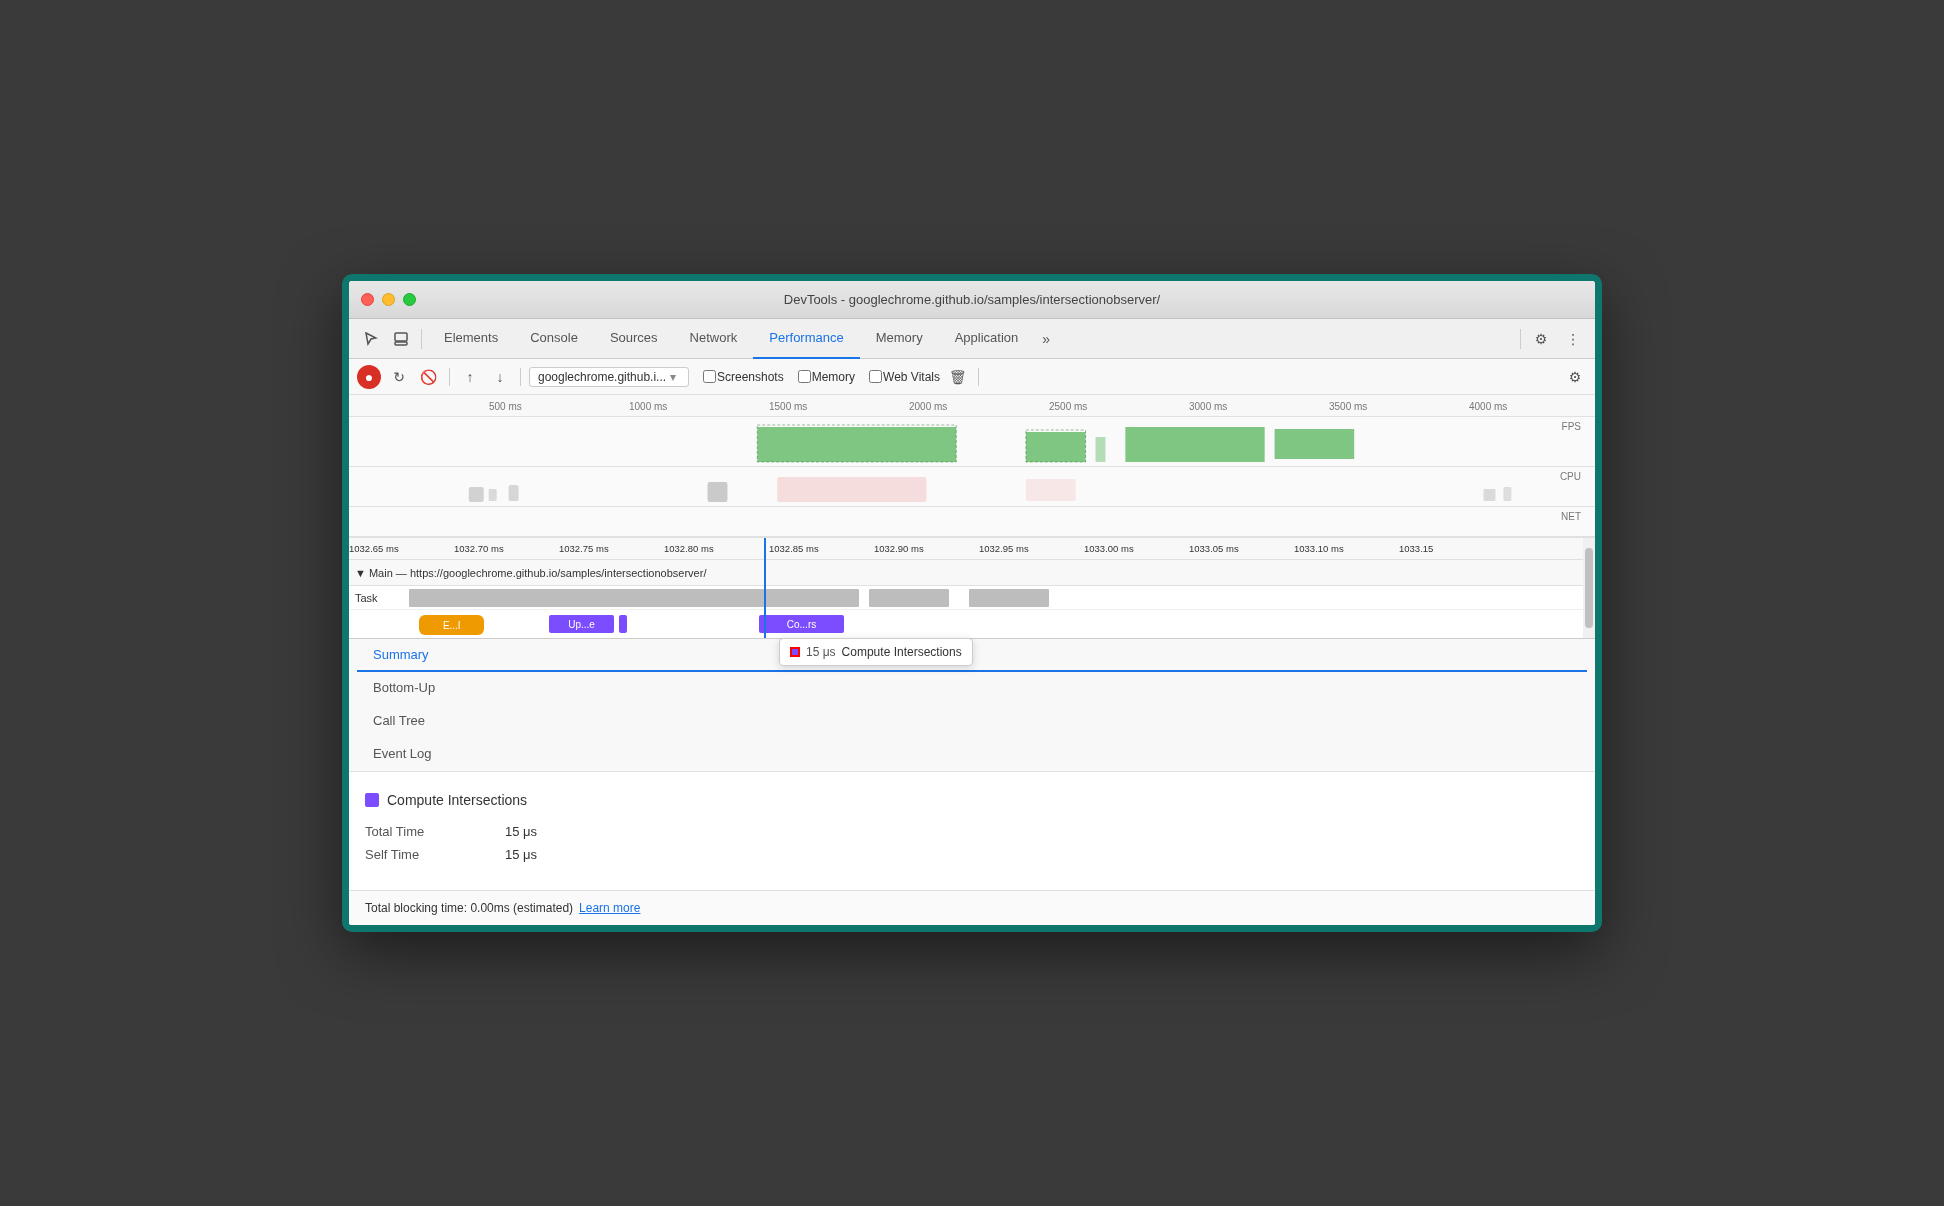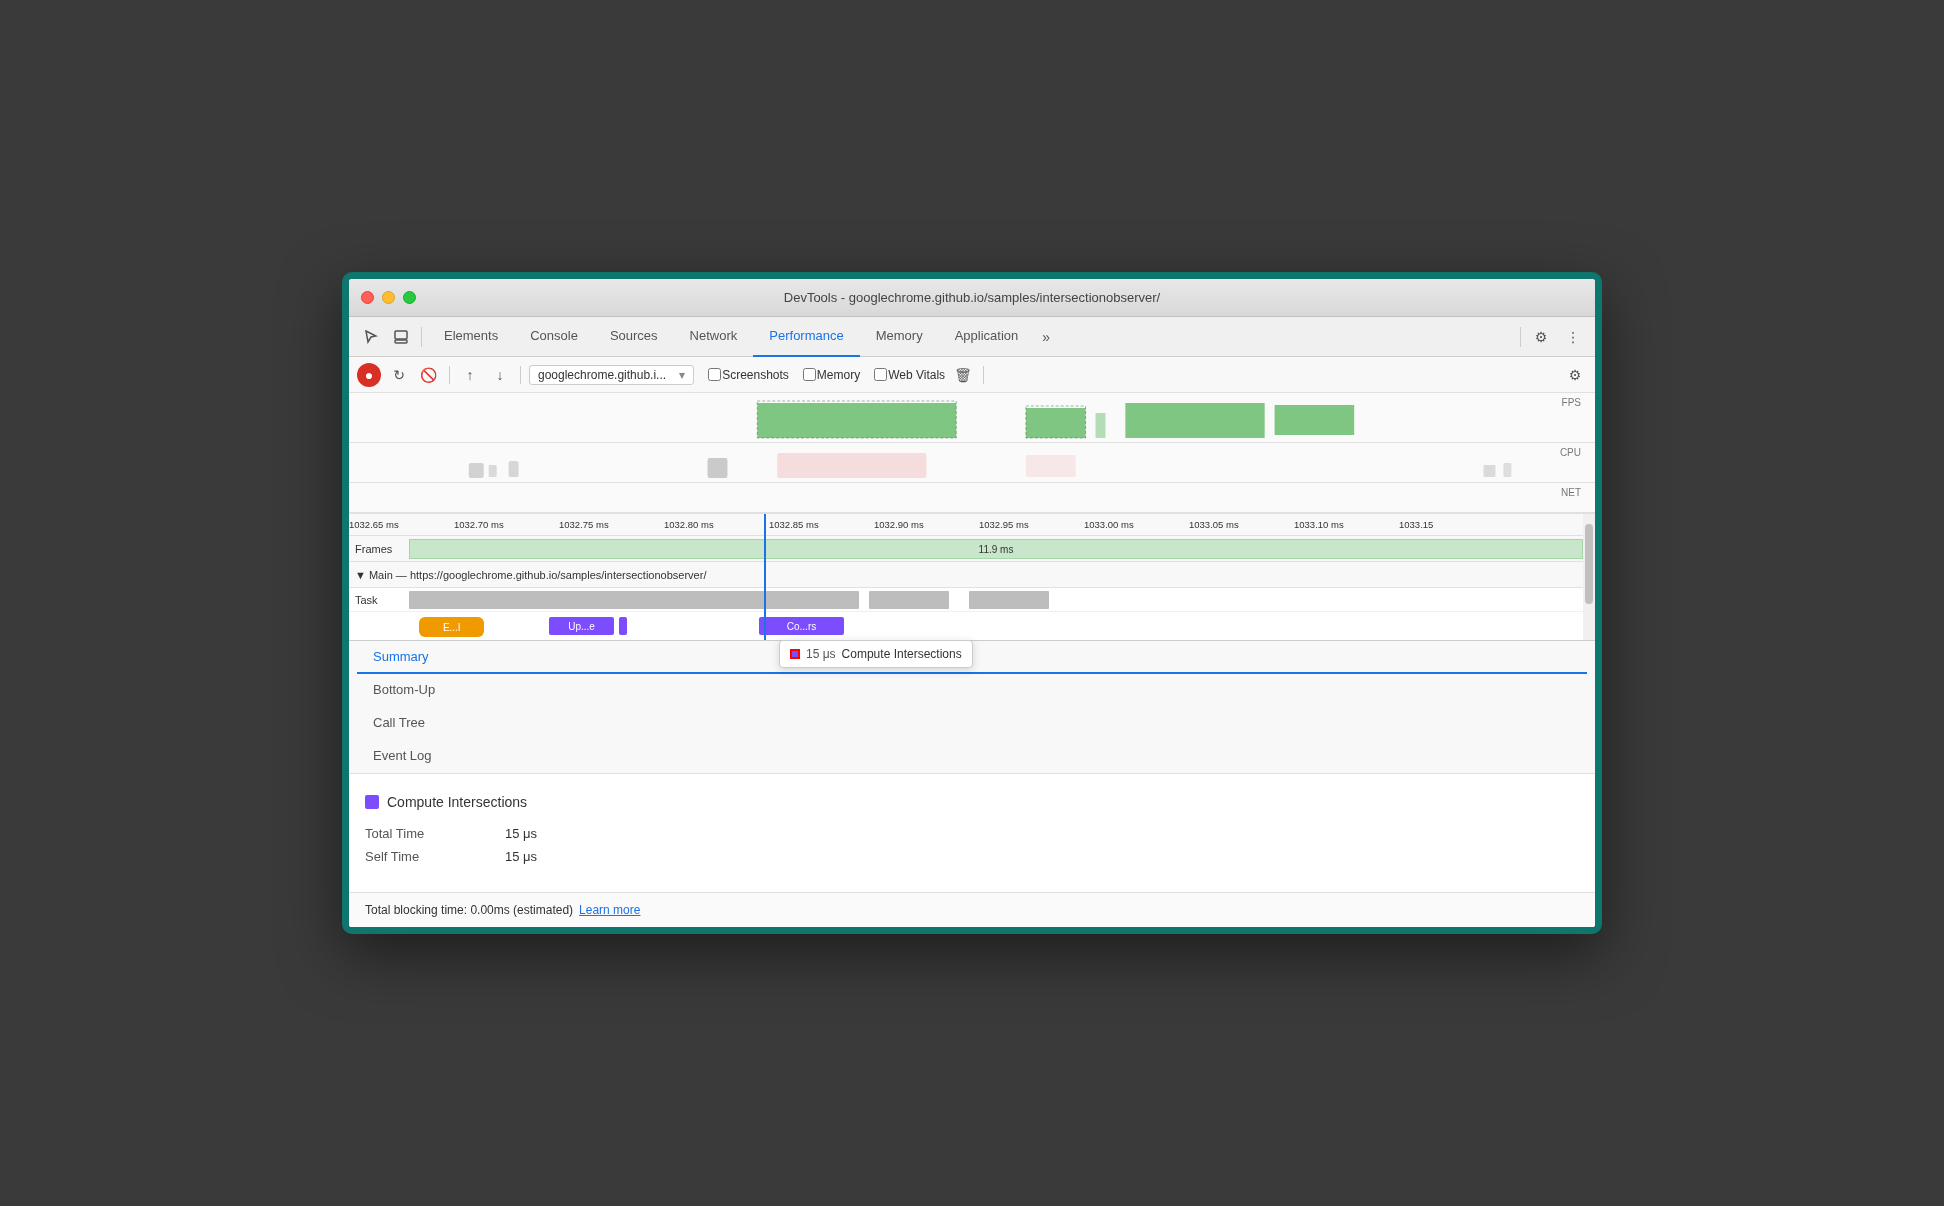--- a/index.html
+++ b/index.html
@@ -146,21 +146,21 @@
     }
     .url-bar {
       background: white;
       border: 1px solid #ccc;
       border-radius: 3px;
       padding: 2px 8px;
       font-size: 12px;
       color: #333;
       display: flex;
       align-items: center;
-      gap: 13px;
+      gap: 4px;
       min-width: 160px;
     }
     .checkbox-group {
       display: flex;
       align-items: center;
       gap: 1px;
       font-size: 12px;
       color: #333;
       margin-left: 8px;
     }
@@ -452,20 +452,30 @@
       </label>
       <span class="toolbar-btn">🗑</span>
       <div class="toolbar-divider"></div>
       <div class="toolbar-right">
         <span class="toolbar-btn">⚙</span>
       </div>
     </div>
 
     <div class="timeline-area">
 
+      <div class="timeline-ruler" style="position:relative;height:22px;">
+        <span class="ruler-tick" style="left:140px;">500 ms</span>
+        <span class="ruler-tick" style="left:280px;">1000 ms</span>
+        <span class="ruler-tick" style="left:420px;">1500 ms</span>
+        <span class="ruler-tick" style="left:560px;">2000 ms</span>
+        <span class="ruler-tick" style="left:700px;">2500 ms</span>
+        <span class="ruler-tick" style="left:840px;">3000 ms</span>
+        <span class="ruler-tick" style="left:980px;">3500 ms</span>
+        <span class="ruler-tick" style="left:1120px;">4000 ms</span>
+      </div>
 
       <div class="fps-row" style="height:50px;background:#fafafa;position:relative;border-bottom:1px solid #e0e0e0;">
         <span class="row-label" style="position:absolute;right:14px;top:4px;font-size:10px;color:#777;">FPS</span>
         <div class="fps-graph">
           <svg width="100%" height="50" viewBox="0 0 1160 50" preserveAspectRatio="none">
 
             <rect x="330" y="10" width="200" height="35" fill="#4caf50" opacity="0.7"></rect>
             <rect x="600" y="15" width="60" height="30" fill="#4caf50" opacity="0.7"></rect>
             <rect x="670" y="20" width="10" height="25" fill="#4caf50" opacity="0.4"></rect>
             <rect x="700" y="10" width="140" height="35" fill="#4caf50" opacity="0.7"></rect>
@@ -510,29 +520,20 @@
         <span style="position:absolute;left:525px;font-size:9.5px;color:#333;">1032.90 ms</span>
         <span style="position:absolute;left:630px;font-size:9.5px;color:#333;">1032.95 ms</span>
         <span style="position:absolute;left:735px;font-size:9.5px;color:#333;">1033.00 ms</span>
         <span style="position:absolute;left:840px;font-size:9.5px;color:#333;">1033.05 ms</span>
         <span style="position:absolute;left:945px;font-size:9.5px;color:#333;">1033.10 ms</span>
         <span style="position:absolute;left:1050px;font-size:9.5px;color:#333;">1033.15</span>
       </div>
 
       <div style="position:absolute;left:415px;top:0;bottom:0;width:2px;background:#1a73e8;z-index:10;"></div>
 
-      <div class="frames-row" style="height:26px;display:flex;align-items:center;position:relative;border-bottom:1px solid #e0e0e0;">
-        <div class="frame-label" style="width:60px;font-size:11px;padding-left:6px;color:#333;flex-shrink:0;">Frames</div>
-        <div style="flex:1;position:relative;height:100%;overflow:hidden;">
-
-          <div style="position:absolute;left:0;right:12px;top:3px;height:20px;background:#c8e6c9;border:1px solid #a5d6a7;display:flex;align-items:center;justify-content:center;">
-            <span style="font-size:10px;color:#333;">11.9 ms</span>
-          </div>
-        </div>
-      </div>
 
       <div class="main-header-row" style="height:26px;background:#f8f8f8;display:flex;align-items:center;padding-left:6px;font-size:11px;color:#333;border-bottom:1px solid #e0e0e0;">
         <span>▼ Main — https://googlechrome.github.io/samples/intersectionobserver/</span>
       </div>
 
       <div class="task-row" style="height:24px;display:flex;align-items:center;position:relative;border-bottom:1px solid #f0f0f0;">
         <div style="width:60px;font-size:11px;padding-left:6px;color:#333;flex-shrink:0;font-weight:500;">Task</div>
         <div style="flex:1;position:relative;height:100%;">
 
           <div style="position:absolute;left:0;width:450px;top:3px;height:18px;background:#bdbdbd;border-radius:1px;"></div>

